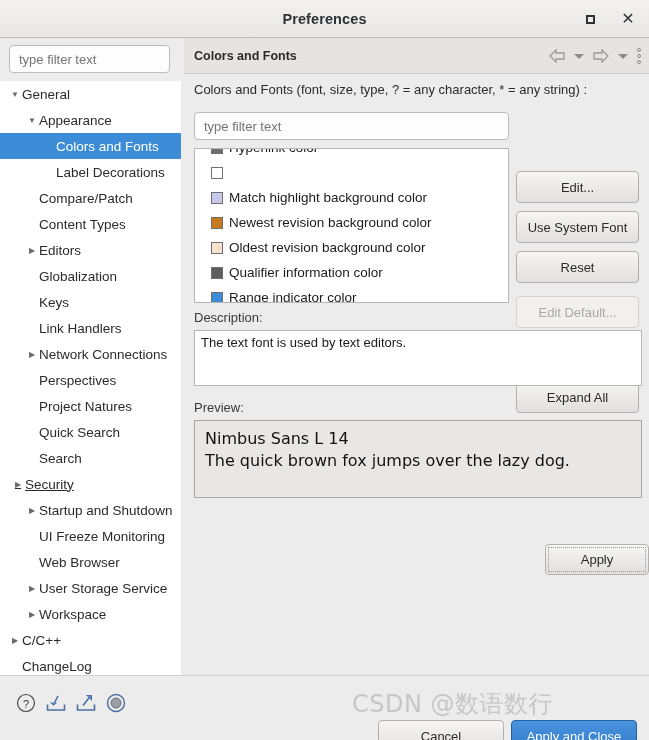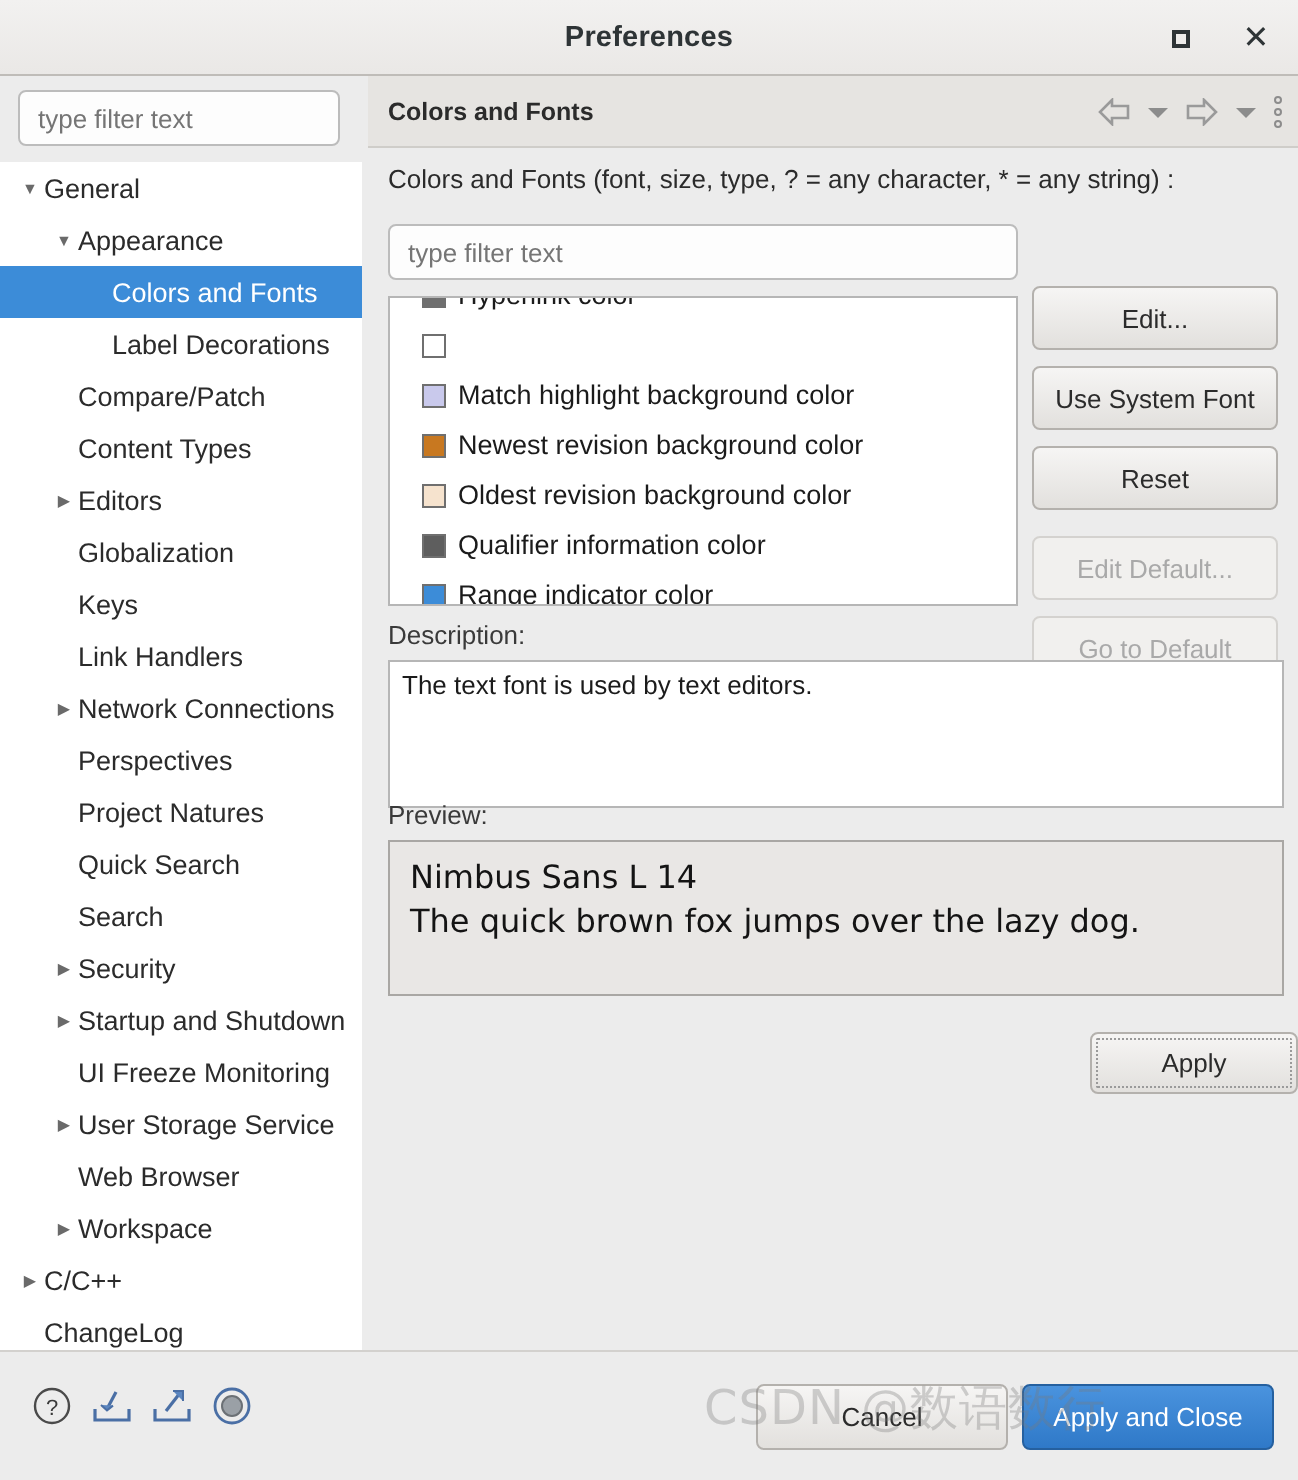--- a/index.html
+++ b/index.html
@@ -178,39 +178,40 @@
   .btn {
     height: 32px;
     background: linear-gradient(to bottom, #f6f5f4 0%, #e2e0dd 100%);
     border: 1px solid #b4b1ad;
     border-radius: 4px;
     font-size: 13px; color: #2b2b2b;
     display: flex; align-items: center; justify-content: center;
     cursor: pointer;
     white-space: nowrap;
     font-family: "Liberation Sans", sans-serif;
+    margin-top: 28px;
   }
   .btn.disabled {
     color: #a9a9a9;
     background: #f1f0ee;
     border-color: #d4d2cf;
     cursor: default;
   }
   .btn.sp-top  { margin-top: 8px; }
   .btn.sp-big  { margin-top: 13px; }
 
   
   .sec-label {
     position: absolute;
     font-size: 13px; color: #3a3a3a;
   }
   .desc-label  { left: 10px; top: 272px; }
   .desc-box {
     position: absolute; left: 10px; top: 292px;
-    width: 448px; height: 74px;
+    width: 448px; height: 56px;
     background: #ffffff;
     border: 1px solid #b6b6b6;
     padding: 4px 6px;
     font-size: 13px; color: #1b1b1b;
   }
   .prev-label { left: 10px; top: 362px; }
   .preview-box {
     position: absolute; left: 10px; top: 382px;
     width: 448px; height: 78px;
     background: #e9e7e5;
@@ -349,39 +350,39 @@
             <span class="tree-label">Project Natures</span>
           </div>
           <div class="tree-row" style="padding-left: 25px;">
             <span class="tw"></span>
             <span class="tree-label">Quick Search</span>
           </div>
           <div class="tree-row" style="padding-left: 25px;">
             <span class="tw"></span>
             <span class="tree-label">Search</span>
           </div>
-          <div class="tree-row" style="padding-left: 25px;">
+          <div class="tree-row" style="padding-left: 11px; text-decoration: underline;">
             <span class="tw collapsed"></span>
             <span class="tree-label">Security</span>
           </div>
           <div class="tree-row" style="padding-left: 25px;">
             <span class="tw collapsed"></span>
             <span class="tree-label">Startup and Shutdown</span>
           </div>
           <div class="tree-row" style="padding-left: 25px;">
             <span class="tw"></span>
             <span class="tree-label">UI Freeze Monitoring</span>
           </div>
           <div class="tree-row" style="padding-left: 25px;">
+            <span class="tw"></span>
+            <span class="tree-label">Web Browser</span>
+          </div>
+          <div class="tree-row" style="padding-left: 25px;">
             <span class="tw collapsed"></span>
             <span class="tree-label">User Storage Service</span>
-          </div>
-          <div class="tree-row" style="padding-left: 25px;">
-            <span class="tw"></span>
-            <span class="tree-label">Web Browser</span>
           </div>
           <div class="tree-row" style="padding-left: 25px;">
             <span class="tw collapsed"></span>
             <span class="tree-label">Workspace</span>
           </div>
           <div class="tree-row" style="padding-left: 8px;">
             <span class="tw collapsed"></span>
             <span class="tree-label">C/C++</span>
           </div>
           <div class="tree-row" style="padding-left: 8px;">

